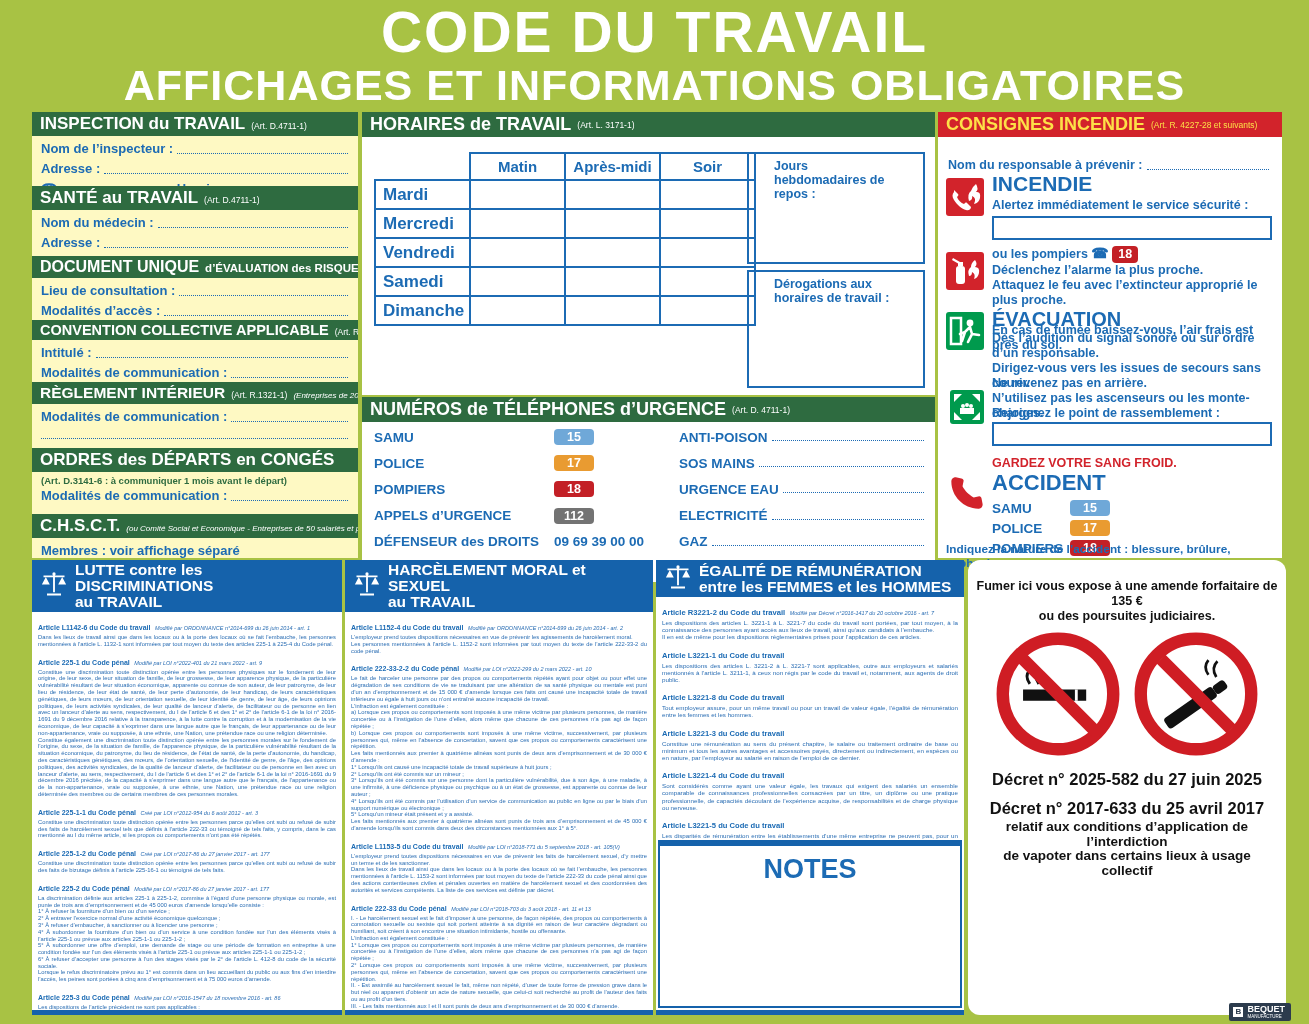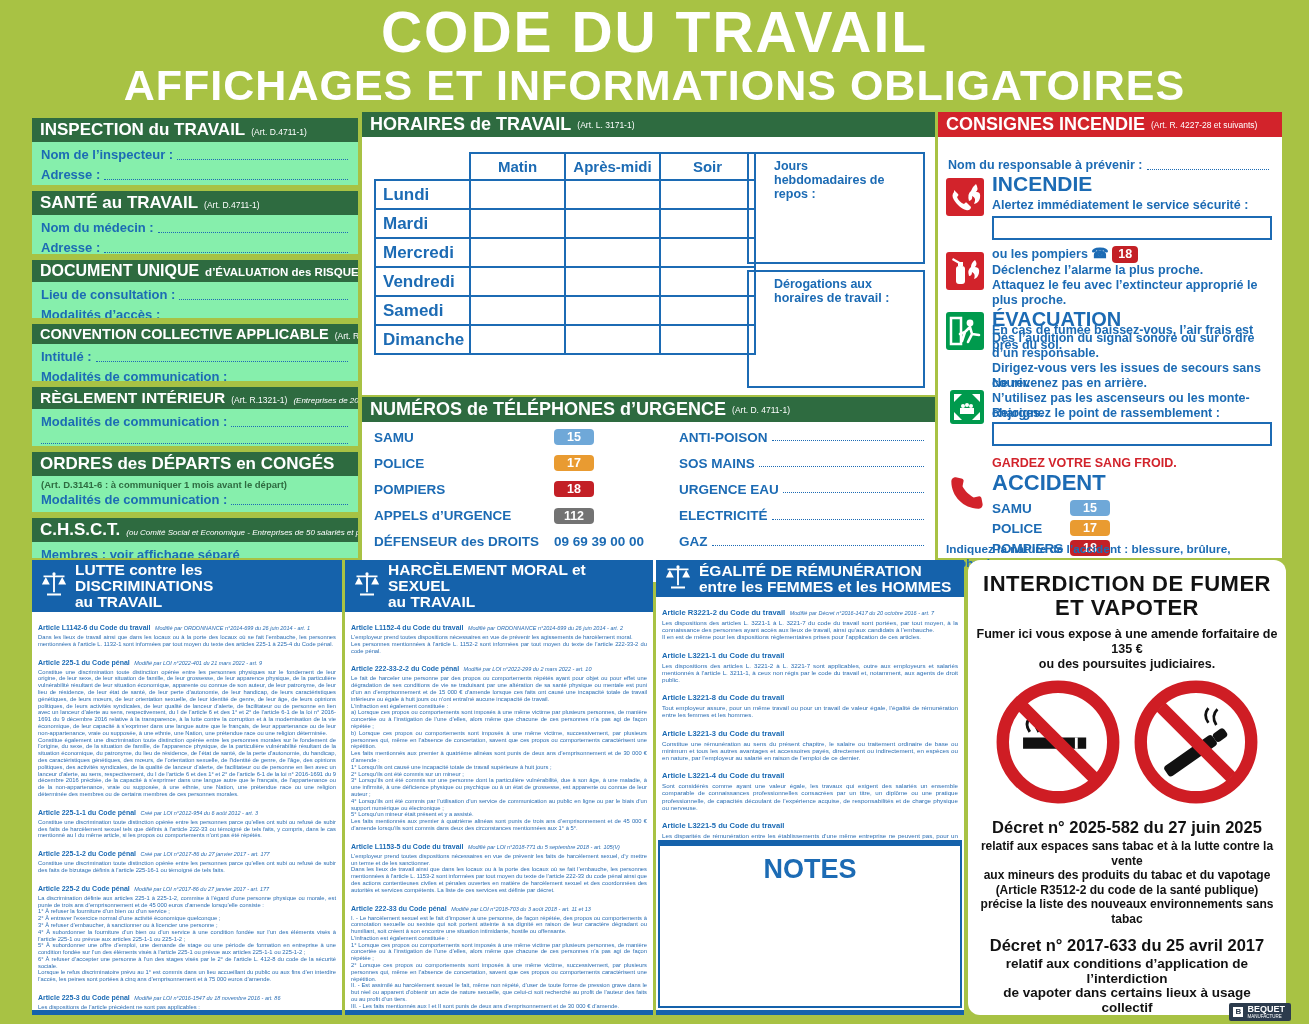--- a/index.html
+++ b/index.html
@@ -13,21 +13,21 @@
   .hdr .l2 { font-size:43px; font-weight:bold; letter-spacing:1px; line-height:46px; }
 
   
   .gbar { background:#2e6b40; color:#fff; padding:2px 8px; display:flex; align-items:baseline; gap:6px; }
   .gbar .t { font-weight:bold; font-size:17px; white-space:nowrap; }
   .gbar .r { font-size:8.5px; white-space:nowrap; }
   .gbar .r2 { font-size:8px; font-style:italic; white-space:nowrap; }
 
   
   .col-left { position:absolute; left:32px; top:112px; width:326px; height:446px; display:flex; flex-direction:column; }
-  .lsec { background:#86efac; overflow:hidden;margin-top:6px; }
+  .lsec { background:#fef9c3; overflow:hidden; }
   .frow { display:flex; align-items:flex-end; padding:0 9px; margin-top:5px; color:#1c6bb4; font-weight:bold; font-size:13px; line-height:15px; }
   .frow .lbl { white-space:nowrap; }
   .dots { flex:1; border-bottom:1.6px dotted #1c6bb4; margin:0 1px 2px 4px; min-height:10px; }
   .subnote { color:#2e6b40; font-weight:bold; font-size:9.5px; padding:3px 9px 0; }
 
   
   .panel { position:absolute; background:#fff; }
   #p-horaires { left:362px; top:112px; width:573px; height:283px; }
   #p-horaires .gbar, #p-numeros .gbar, #p-incendie .rbar { height:25px; align-items:center; }
   table.sched { border-collapse:collapse; position:absolute; left:12px; top:40px; }
@@ -49,21 +49,21 @@
   .num-left { width:305px; display:flex; flex-direction:column; justify-content:space-between; }
   .num-right { flex:1; display:flex; flex-direction:column; justify-content:space-between; }
   .nrow { display:flex; align-items:center; height:20px; }
   .nrow .nlbl { color:#1c6bb4; font-weight:bold; font-size:13.5px; white-space:nowrap; }
   .num-left .nlbl { width:180px; }
   .badge { display:inline-block; min-width:40px; text-align:center; border-radius:4px; color:#fff; font-weight:bold; font-size:12.5px; padding:1px 5px; }
   .phone-number { color:#1c6bb4; font-weight:bold; font-size:13.5px; }
 
   
   #p-incendie { left:938px; top:112px; width:344px; height:446px; }
-  .rbar { background:#d2232b; color:#ffffff; padding:2px 8px; display:flex; align-items:baseline; gap:6px; }
+  .rbar { background:#d2232b; color:#fde047; padding:2px 8px; display:flex; align-items:baseline; gap:6px; }
   .rbar .t { font-weight:bold; font-size:18px; white-space:nowrap; }
   .rbar .r { font-size:8.5px; }
   .inc { position:absolute; color:#1c6bb4; }
   .inc.lbl-row { display:flex; width:322px; }
   .fire-h { font-size:21px; font-weight:bold; color:#1c6bb4; }
   .fire-line { font-size:12.5px; font-weight:bold; color:#1c6bb4; line-height:15px; }
   .inbox { position:absolute; border:2px solid #1c6bb4; background:#fff; height:24px; }
   .picto { position:absolute; border-radius:3px; display:flex; align-items:center; justify-content:center; }
   .picto.red { background:#d2232b; }
   .picto.green { background:#009a4d; }
@@ -230,41 +230,20 @@
         <span class="r">(Art. L. 3171-1)</span>
       </div>
     <table class="sched">
       <tbody>
           <tr>
         <th class="blank"></th>
         <th>Matin</th>
         <th>Après-midi</th>
         <th>Soir</th>
       </tr>
-      <tr>
-            <td class="day">Lundi</td>
-            <td class="slot">
-              <div>
-                <i></i>
-                <i></i>
-              </div>
-            </td>
-            <td class="slot">
-              <div>
-                <i></i>
-                <i></i>
-              </div>
-            </td>
-            <td class="slot">
-              <div>
-                <i></i>
-                <i></i>
-              </div>
-            </td>
-          </tr>
       <tr>
             <td class="day">Mardi</td>
             <td class="slot">
               <div>
                 <i></i>
                 <i></i>
               </div>
             </td>
             <td class="slot">
               <div>
@@ -621,21 +600,20 @@
       <div class="article"><span class="art-t">Article L3221-4 du Code du travail</span><div class="art-b">Sont considérés comme ayant une valeur égale, les travaux qui exigent des salariés un ensemble comparable de connaissances professionnelles consacrées par un titre, un diplôme ou une pratique professionnelle, de capacités découlant de l’expérience acquise, de responsabilités et de charge physique ou nerveuse.</div></div>
       <div class="article"><span class="art-t">Article L3221-5 du Code du travail</span><div class="art-b">Les disparités de rémunération entre les établissements d’une même entreprise ne peuvent pas, pour un même travail ou pour un travail de valeur égale, être fondées sur l’appartenance des salariés de ces établissements à l’un ou l’autre sexe.</div></div>
 
     </div>
     <div class="notes">
       <div class="nt">NOTES</div>
     </div>
   </div>
 
   <div id="smoke">
-    <div class="smk-title"><span>INTERDICTION DE FUMER</span><br><span>ET VAPOTER</span></div>
     <div class="smk-warn"><span>Fumer ici vous expose à une amende forfaitaire de 135 €</span><br><span>ou des poursuites judiciaires.</span></div>
     <div class="signs">
       <span>
         <svg width="124" height="124" viewBox="0 0 110 110">
           <circle cx="55" cy="55" r="49" fill="#fff" stroke="#cf1d24" stroke-width="11"></circle>
           <path d="M30 46 q-5 -7 0 -12 M38 46 q-5 -7 0 -12" stroke="#111" stroke-width="2.6" fill="none"></path>
           <rect x="24" y="51" width="56" height="10" fill="#111"></rect>
           <rect x="70" y="51" width="2.5" height="10" fill="#fff"></rect>
           <line x1="22" y1="22" x2="88" y2="88" stroke="#cf1d24" stroke-width="11"></line>
         </svg>
@@ -646,24 +624,20 @@
           <g transform="rotate(-35 55 62)">
             <rect x="22" y="58" width="52" height="11" rx="3" fill="#111"></rect>
             <rect x="74" y="59" width="12" height="9" rx="3" fill="#111"></rect>
           </g>
           <path d="M66 38 q-5 -7 0 -13 M73 40 q-5 -8 1 -14" stroke="#111" stroke-width="2.4" fill="none"></path>
           <line x1="24" y1="24" x2="86" y2="86" stroke="#cf1d24" stroke-width="11"></line>
         </svg>
       </span>
     </div>
     <div class="decret-t">Décret n° 2025-582 du 27 juin 2025</div>
-    <div class="decret-b">relatif aux espaces sans tabac et à la lutte contre la vente
-aux mineurs des produits du tabac et du vapotage
-(Article R3512-2  du code de la santé publique)
-précise la liste des nouveaux environnements sans tabac</div>
     <div class="decret-t">Décret n° 2017-633 du 25 avril 2017</div>
     <div class="decret-b" style="font-size:13.5px">relatif aux conditions d’application de l’interdiction
 de vapoter dans certains lieux à usage collectif</div>
 
   </div>
 
   <div class="brand">
     <span class="sq">B</span>
     <span>
         <div class="bt">BEQUET</div>

